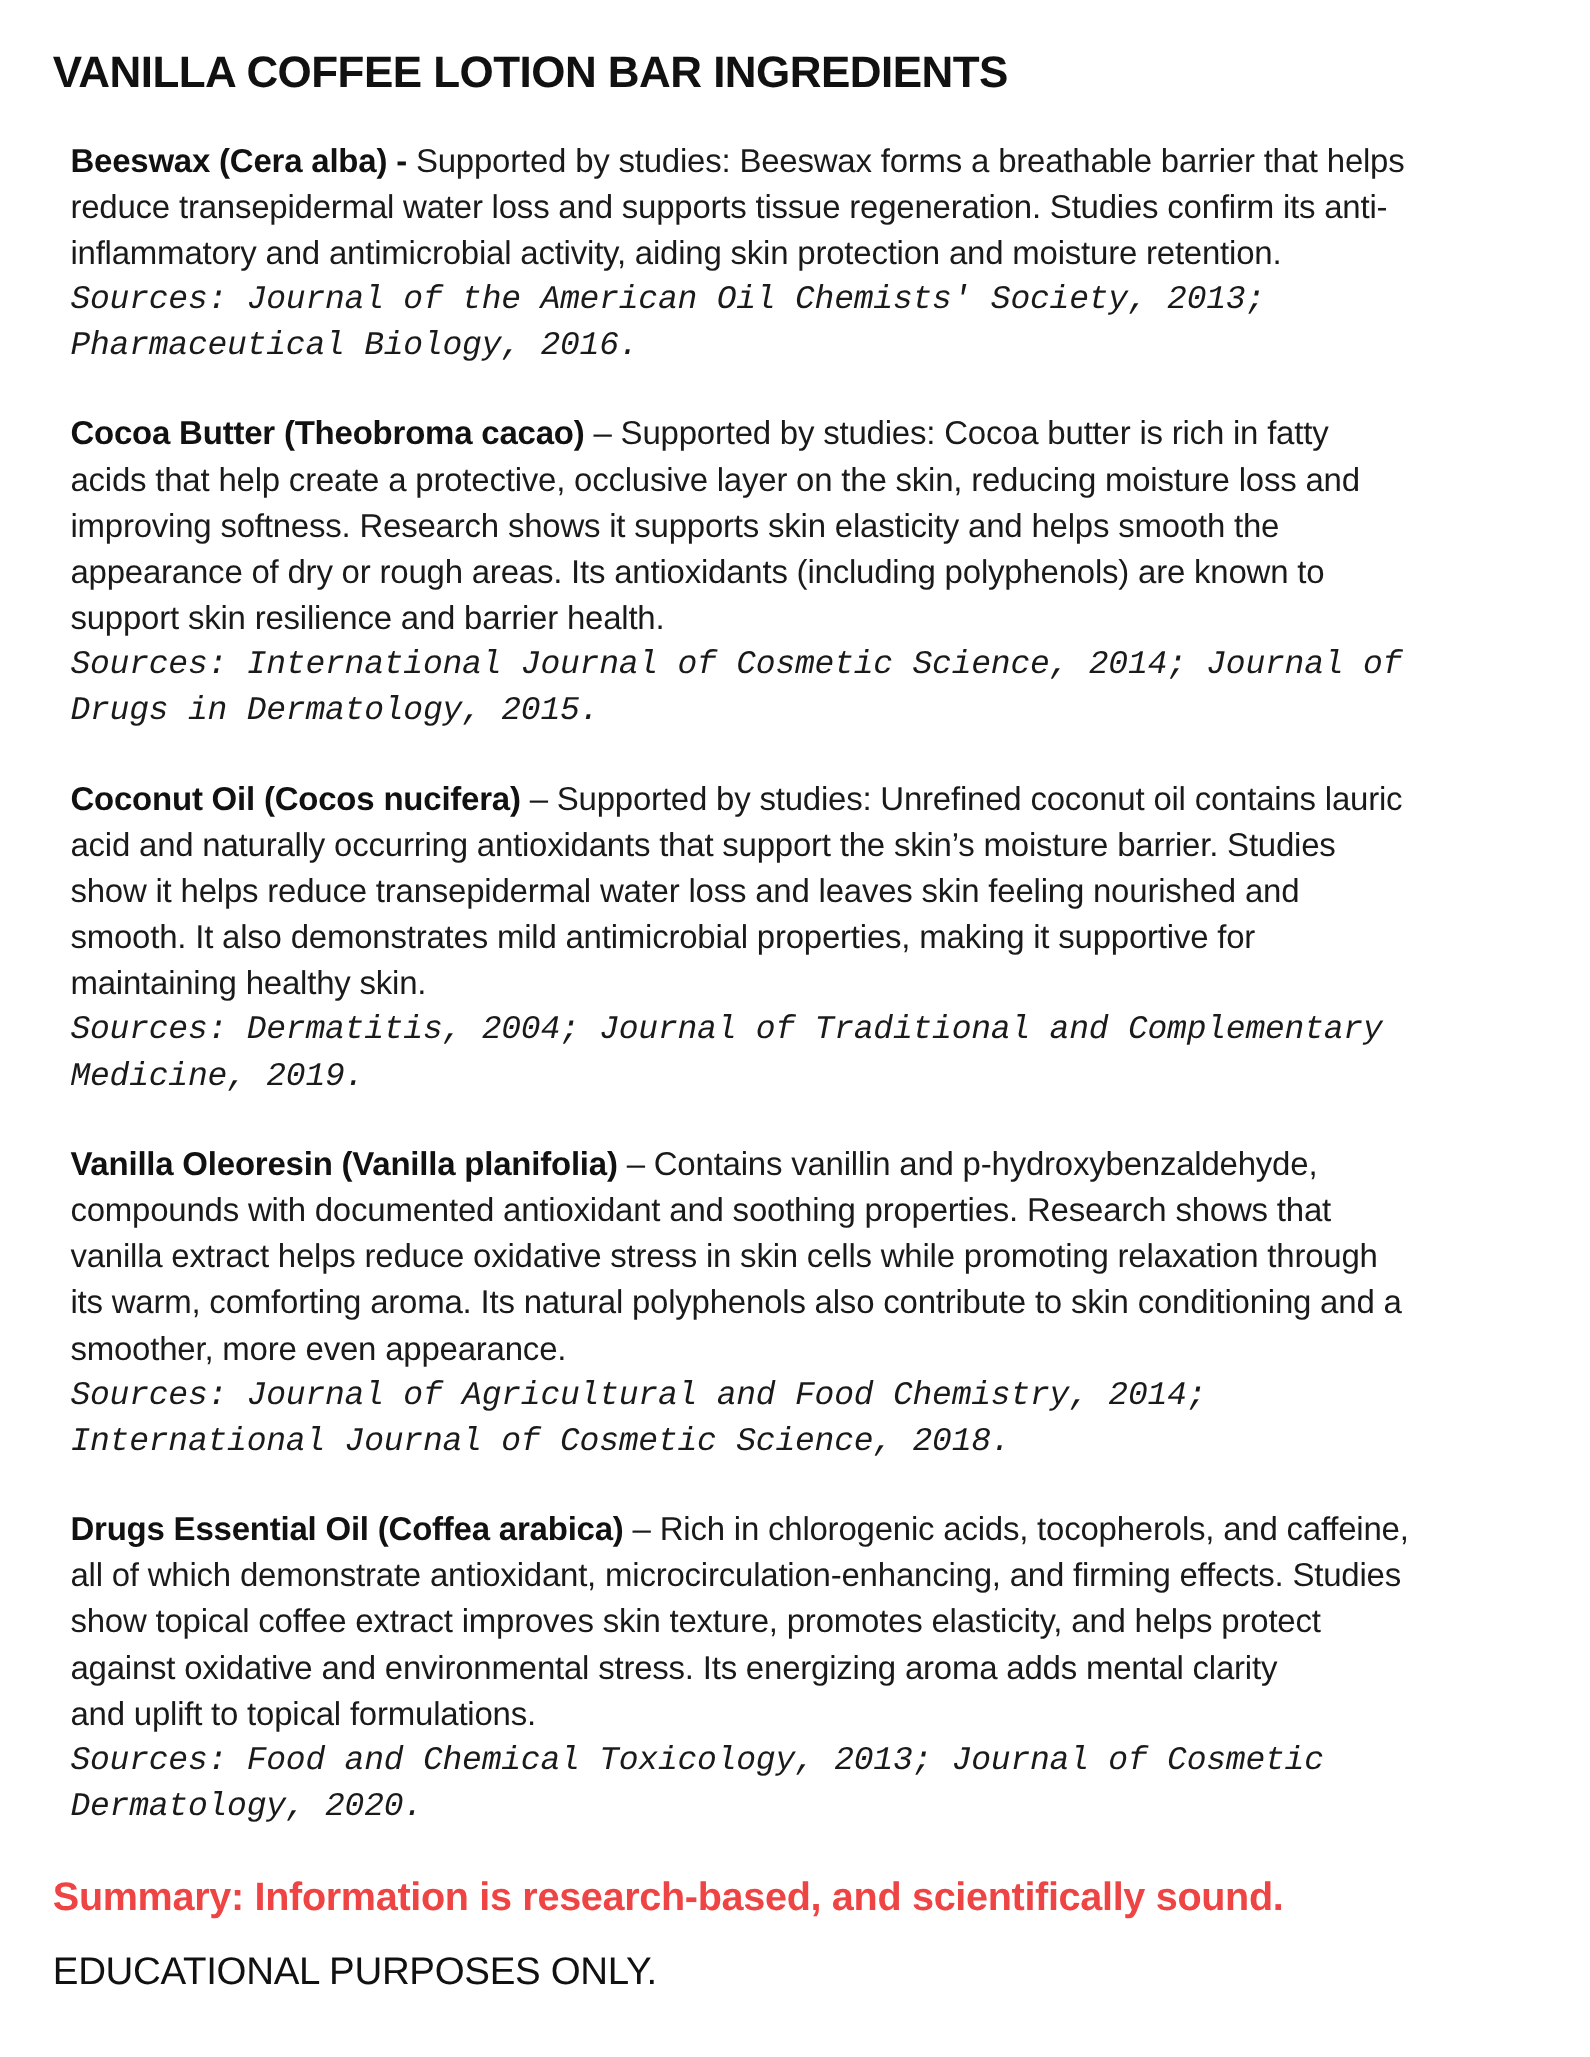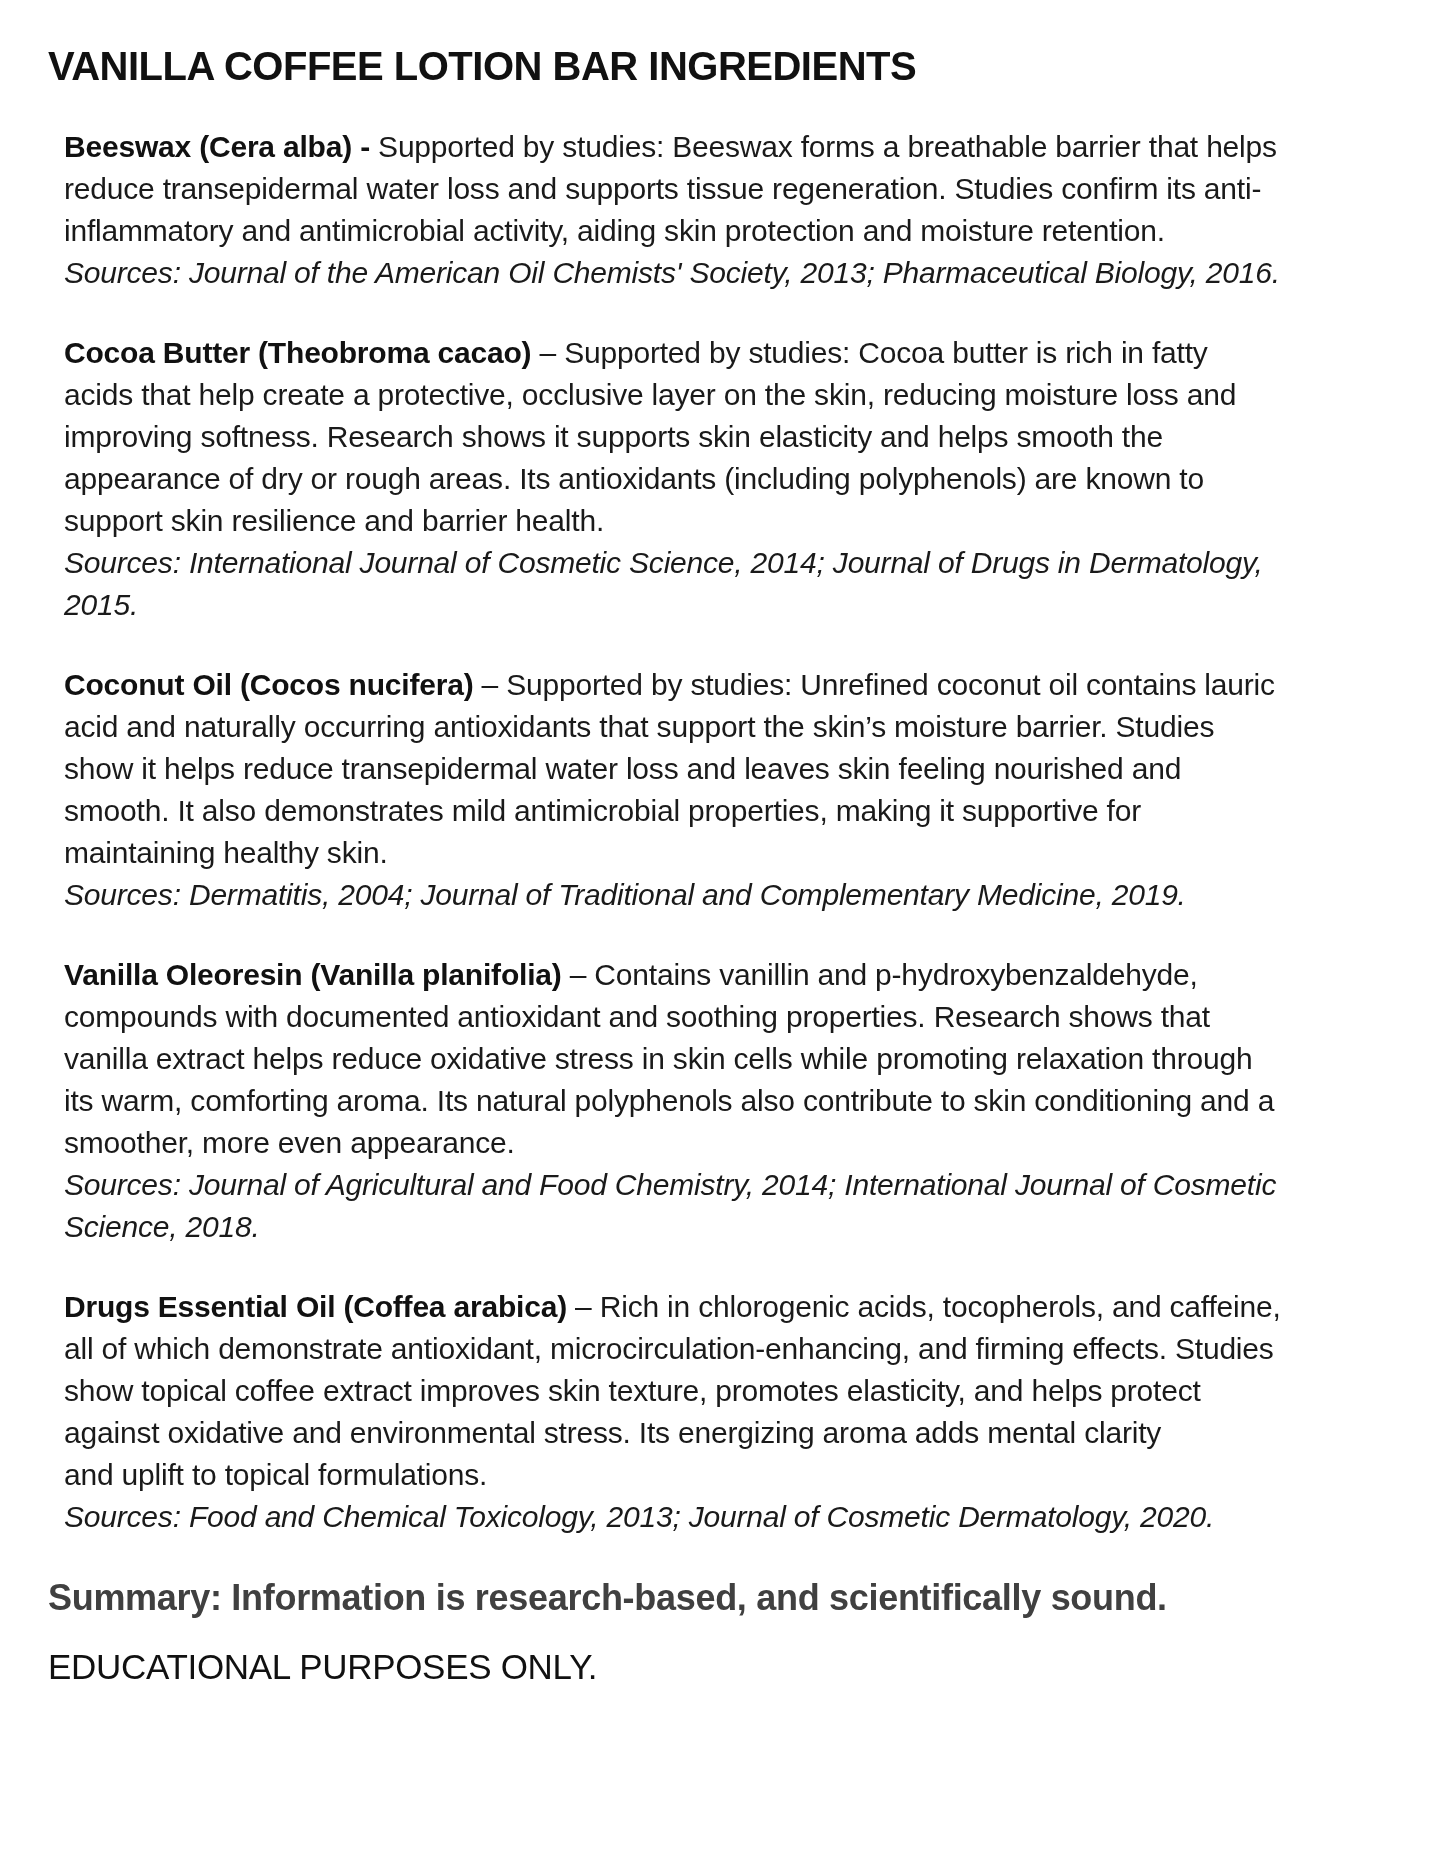--- a/index.html
+++ b/index.html
@@ -35,28 +35,29 @@
   .ing-name {
     font-weight: 700;
     color: #111111;
   }
   .ing-desc {
     white-space: pre-line;
   }
   .ing-sources {
     display: block;
     font-style: italic;
+    font-family: Liberation Mono, monospace;
   }
   .summary {
     margin: 4px 0 0 0;
     font-size: 36px;
     line-height: 44px;
     font-weight: 800;
     letter-spacing: -0.3px;
-    color: #404040;
+    color: #ef4444;
   }
   .disclaimer {
     margin: 26px 0 0 0;
     font-size: 35px;
     line-height: 42px;
     font-weight: 400;
     letter-spacing: -0.3px;
     color: #111111;
   }
 </style>

